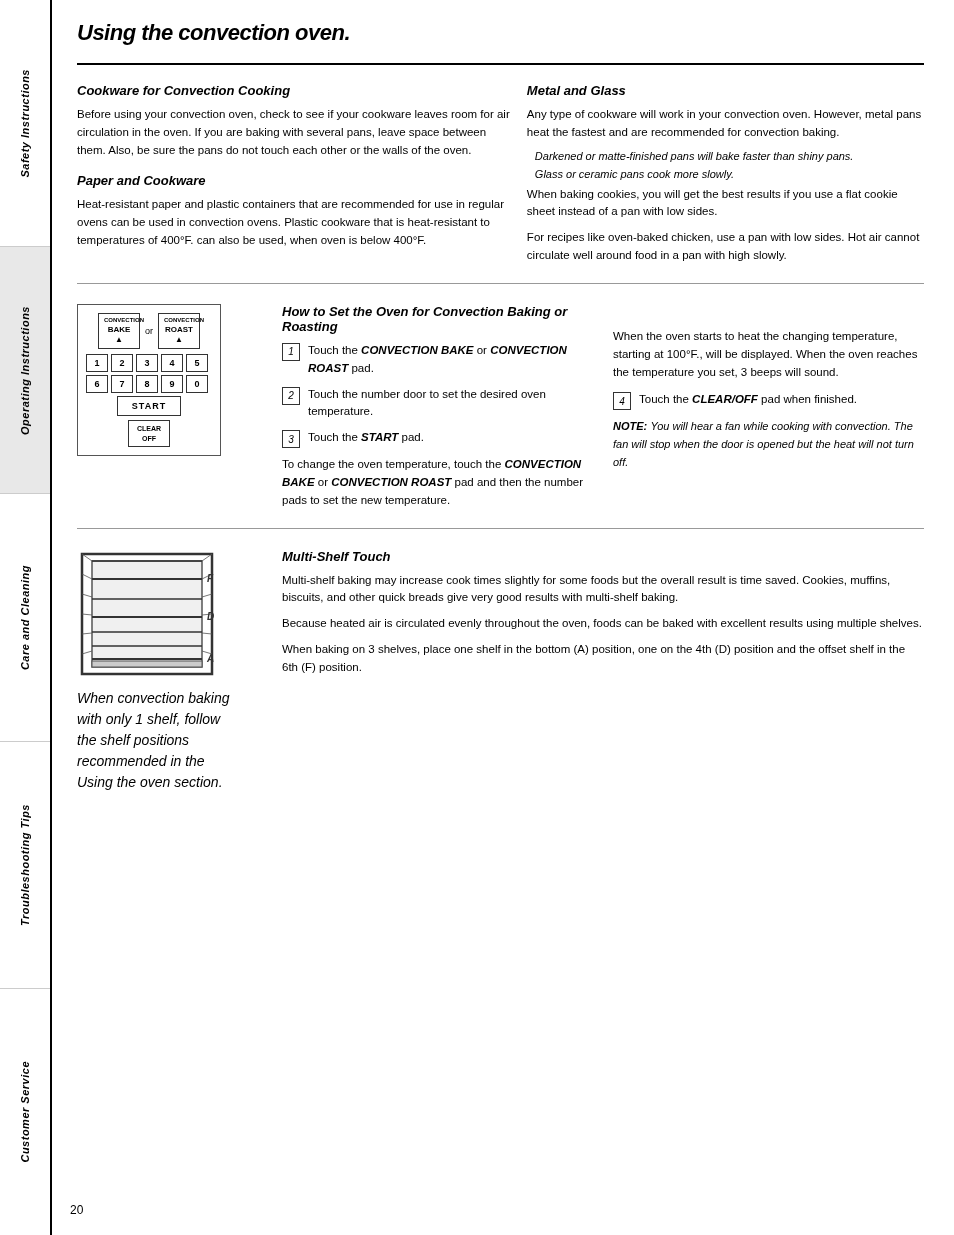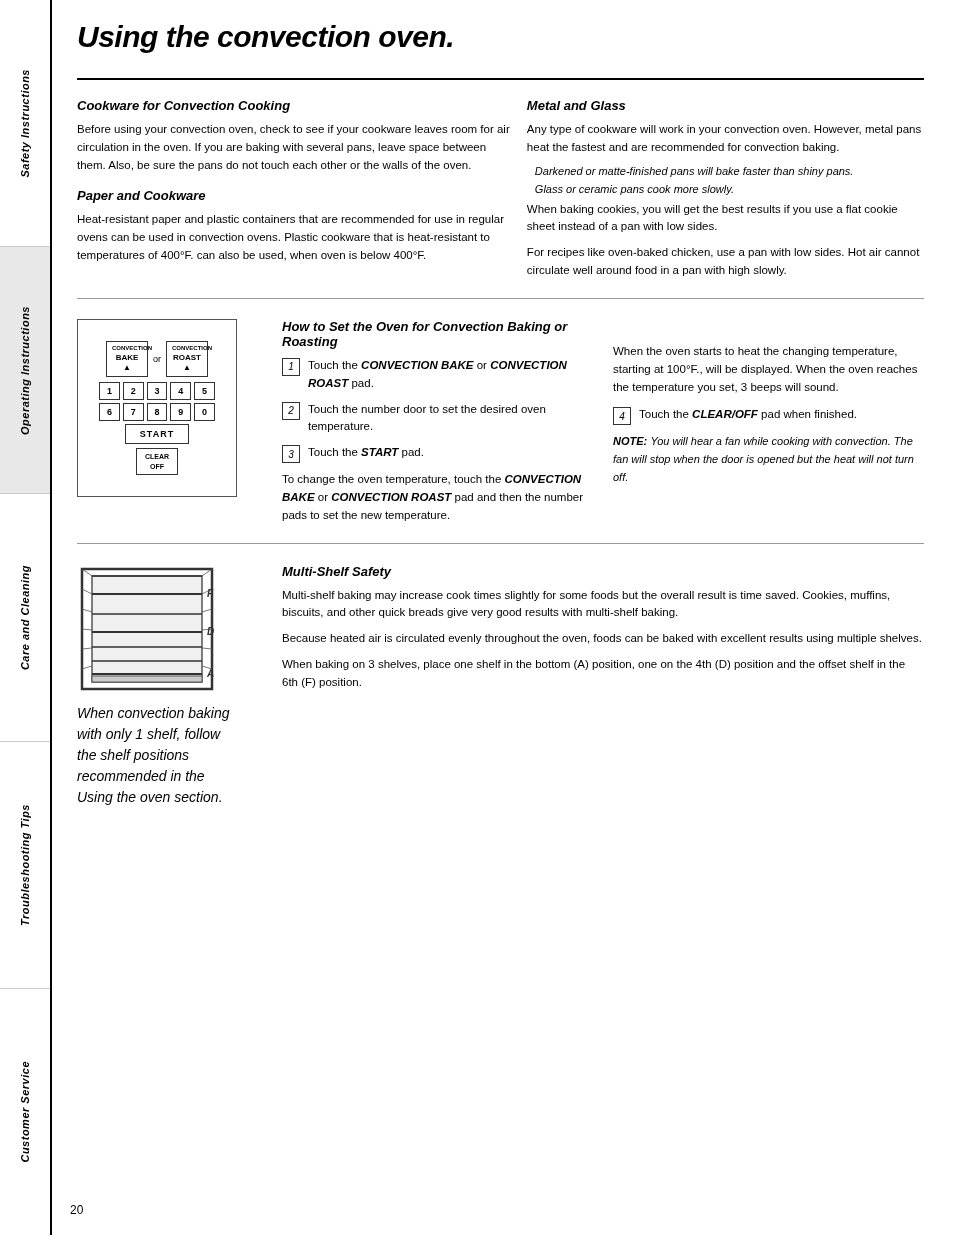--- a/index.html
+++ b/index.html
@@ -48,24 +48,24 @@
       letter-spacing: 0.5px;
     }
     
     .main-content {
       flex: 1;
       padding: 20px 30px 20px 25px;
       position: relative;
     }
     
     .page-title {
-      font-size: 30px;
-      font-style: italic;
-      font-weight: bold;
-      margin-bottom: 24px;
+      font-size: 22px;
+      font-style: italic;
+      font-weight: bold;
+      margin-bottom: 17px;
       letter-spacing: -0.5px;
     }
     .title-divider {
       border: none;
       border-top: 2px solid #000;
       margin-bottom: 18px;
     }
     
     .section-top {
       display: flex;
@@ -112,22 +112,22 @@
       margin-bottom: 6px;
       margin-left: 8px;
     }
     
     .oven-diagram-container {
       width: 185px;
       flex-shrink: 0;
     }
     .oven-keypad {
       border: 1.5px solid #555;
-      padding: 21px;
-      width: 160px;
+      padding: 8px;
+      width: 144px;
       margin-bottom: 0;
     }
     .keypad-top-row {
       display: flex;
       gap: 3px;
       align-items: center;
       justify-content: center;
       margin-bottom: 5px;
     }
     .convection-btn {
@@ -436,21 +436,21 @@
           <text x="130" y="113" font-size="10" font-style="italic" font-weight="bold" fill="#333">A</text>
 
           <rect x="15" y="112" width="110" height="6" fill="#ccc" stroke="#555" stroke-width="1"></rect>
 
           <line x1="15" y1="12" x2="125" y2="12" stroke="#333" stroke-width="1.5"></line>
         </svg>
         <p class="caption-text">When convection baking with only 1 shelf, follow the shelf positions recommended in the Using the oven section.</p>
       </div>
 
       <div style="flex:1;">
-        <div class="subsection-title">Multi-Shelf Safety</div>
+        <div class="subsection-title">Multi-Shelf Touch</div>
         <p class="body-text">Multi-shelf baking may increase cook times slightly for some foods but the overall result is time saved. Cookies, muffins, biscuits, and other quick breads give very good results with multi-shelf baking.</p>
         <p class="body-text">Because heated air is circulated evenly throughout the oven, foods can be baked with excellent results using multiple shelves.</p>
         <p class="body-text">When baking on 3 shelves, place one shelf in the bottom (A) position, one on the 4th (D) position and the offset shelf in the 6th (F) position.</p>
       </div>
     </div>
 
     <div class="page-number">20</div>
   </div>
 </div>
 

